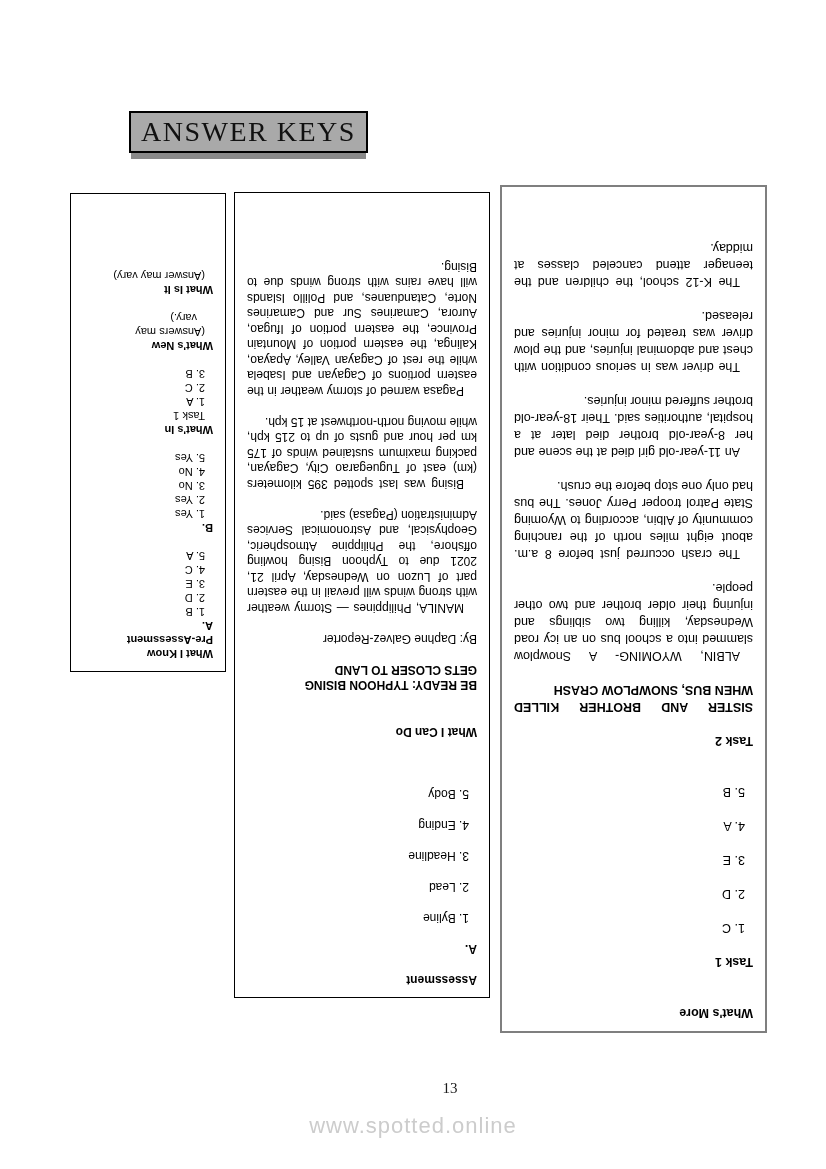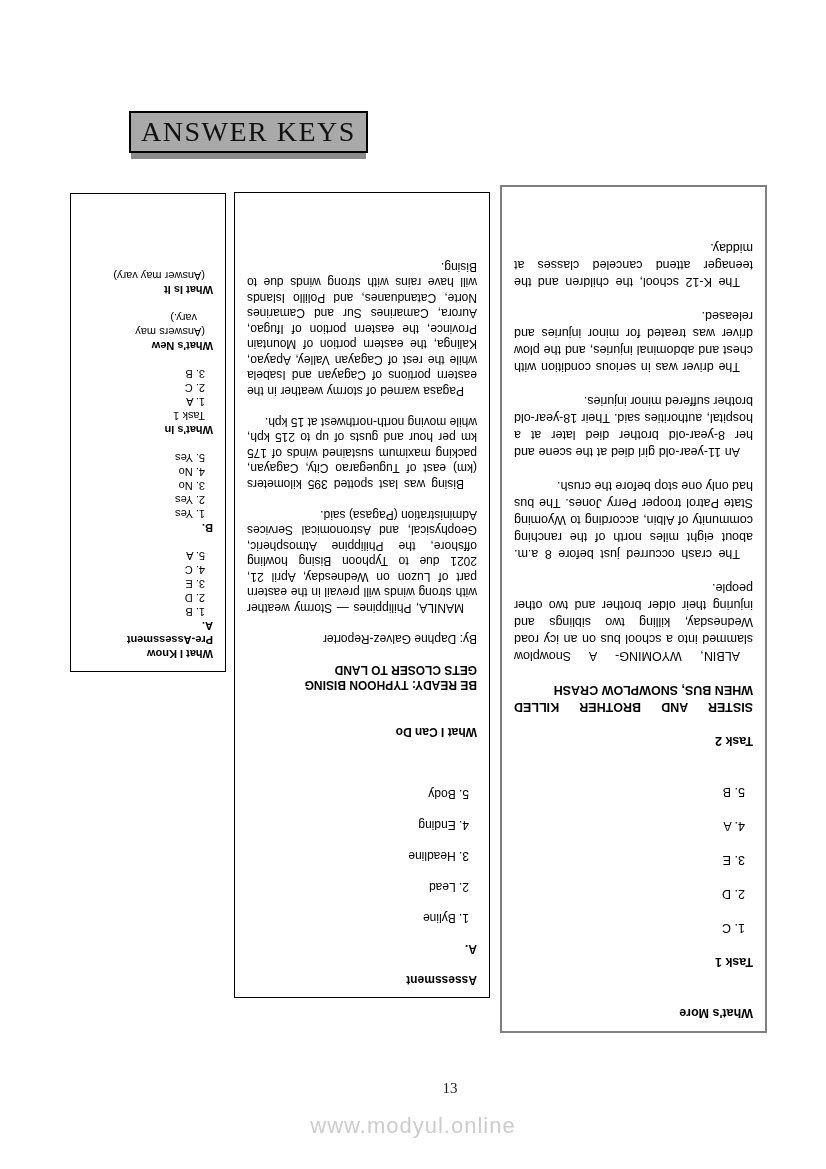--- a/index.html
+++ b/index.html
@@ -169,15 +169,15 @@
         <div class="para">An 11-year-old girl died at the scene and her 8-year-old brother died later at a hospital, authorities said. Their 18-year-old brother suffered minor injuries.</div>
         <div class="gap"></div>
         <div class="para">The driver was in serious condition with chest and abdominal injuries, and the plow driver was treated for minor injuries and released.</div>
         <div class="gap"></div>
         <div class="para">The K-12 school, the children and the teenager attend canceled classes at midday.</div>
       </div>
   </div>
 
   <div class="page-number">13</div>
 
-  <div class="watermark" style="color: rgb(204, 204, 204);">www.modyul.online</div>
+  <div class="watermark" style="color: rgb(204, 204, 204);">www.spotted.online</div>
 
 </div>
 
 </body></html>

